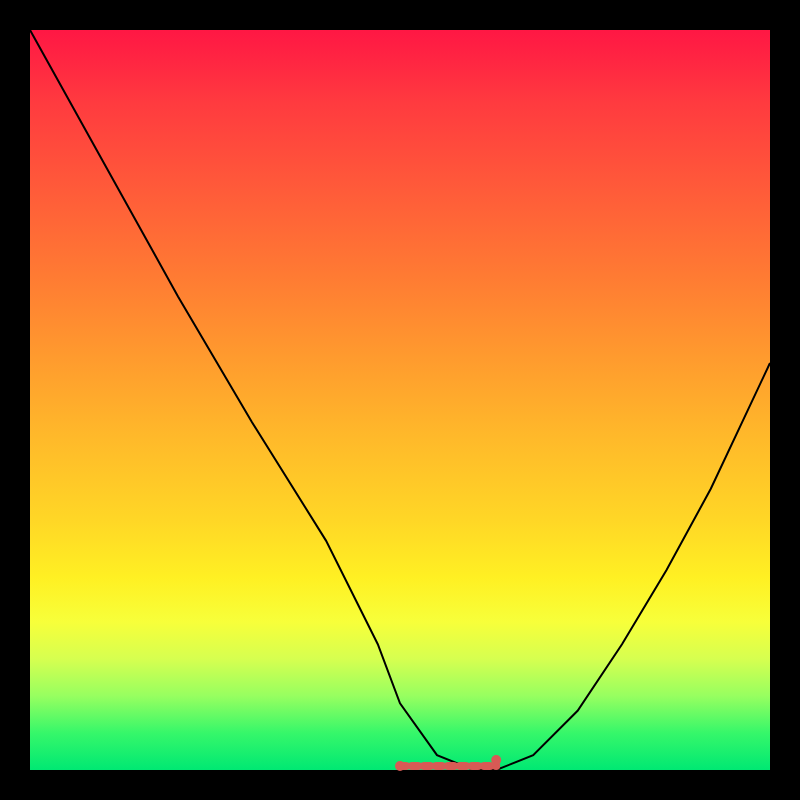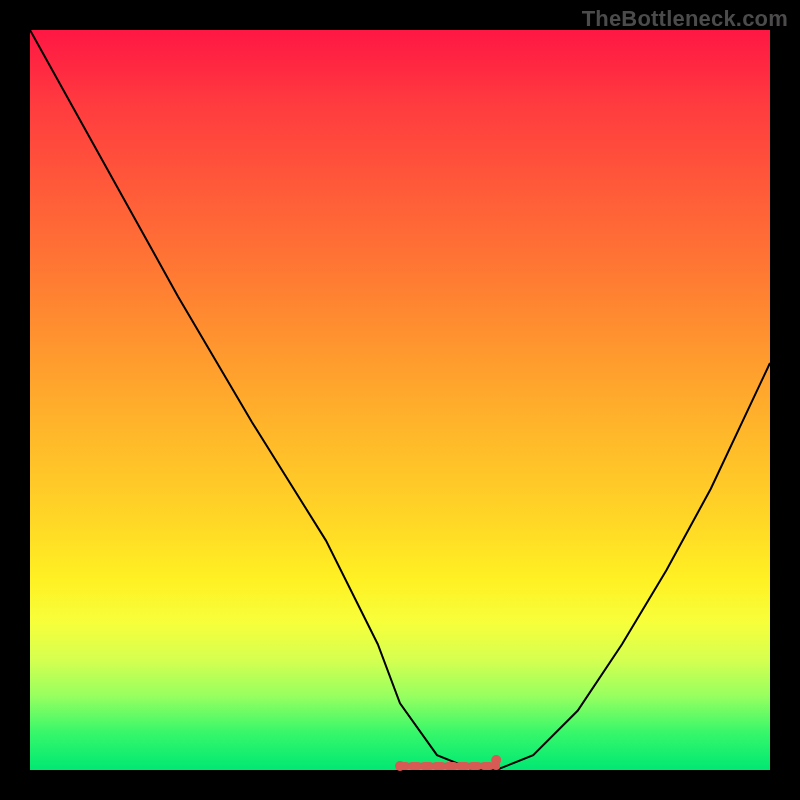--- a/index.html
+++ b/index.html
@@ -72,21 +72,20 @@
   }
   .marker-dot {
     fill: #d85a55;
   }
 </style>
 </head>
 <body>
 
 <div class="frame">
 
-  <div class="watermark">TheBottleneck.com</div>
 
   <div class="plot-area">
     <svg class="overlay" viewBox="0 0 740 740" preserveAspectRatio="none">
       <path id="curve-path" class="curve" d="M0.0 0.0 L74.0 133.2 L148.0 266.4 L222.0 392.2 L296.0 510.6 L347.8 614.2 L370.0 673.4 L407.0 725.2 L444.0 740.0 L466.2 740.0 L503.2 725.2 L547.6 680.8 L592.0 614.2 L636.4 540.2 L680.8 458.8 L740.0 333.0"></path>
       <path id="band-path" class="marker-band" d="M370.0 736.0 L466.2 736.0" stroke-dasharray="6 6"></path>
       <circle id="band-dot-left" class="marker-dot" r="5" cx="370.0" cy="736.0"></circle>
       <circle id="band-dot-right" class="marker-dot" r="5" cx="466.2" cy="730.0"></circle>
     </svg>
   </div>
 

